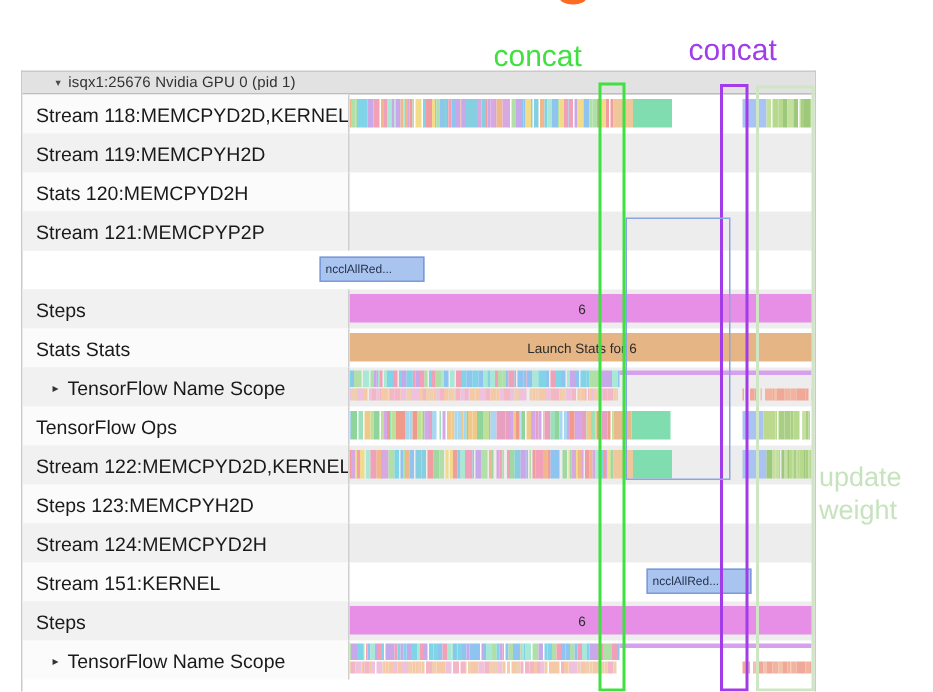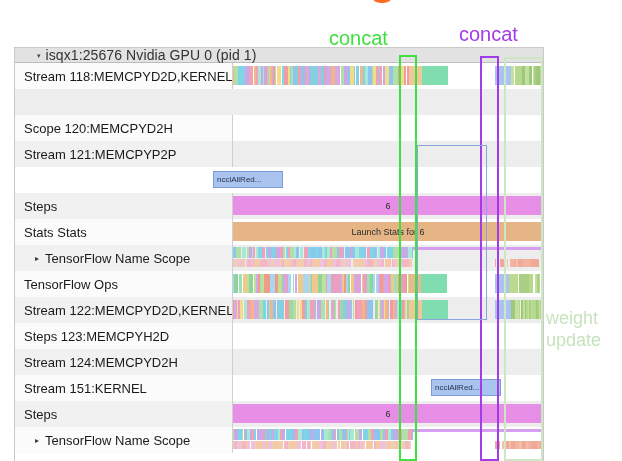--- a/index.html
+++ b/index.html
@@ -19,21 +19,21 @@
   #anno-orange-crumb{position:absolute;left:373px;top:-6px;width:18px;height:9px;
      background:#ff6a22;border-radius:50%;}
 
   
   #panel{position:absolute;left:14px;top:47px;width:528px;height:414px;
      background:#ffffff;border:1px solid #c9c9c9;border-bottom:none;overflow:hidden;}
 
   .grp-hdr{height:14px;background:#e2e2e2;border-bottom:1px solid #bdbdbd;
      display:flex;align-items:center;position:relative;}
   .grp-hdr .tri{margin-left:22px;margin-right:5px;font-size:7px;color:#4a4a4a;line-height:1;}
-  .grp-hdr .ghl{font-size:14px;color:#333;letter-spacing:.1px;}
+  .grp-hdr .ghl{font-size:10px;color:#333;letter-spacing:.1px;}
 
   .row{height:26px;display:flex;align-items:stretch;position:relative;}
   .row.alt{background:#ededed;}
   .row .lbl{width:218px;flex:0 0 218px;display:flex;align-items:center;
      font-size:13px;color:#1a1a1a;padding-left:9px;box-sizing:border-box;
      background:#fbfbfb;border-right:1px solid #cfcfcf;overflow:hidden;white-space:nowrap;}
   .row.alt .lbl{background:#f1f1f1;}
   .row .lbl.indent{padding-left:20px;}
   .row .lbl .tri{font-size:8px;color:#333;margin-right:6px;}
   .row .track{flex:1 1 auto;position:relative;overflow:hidden;}
@@ -62,22 +62,22 @@
 <body>
 
 <div id="root">
 
   <div id="anno-orange-crumb"></div>
 
   <div class="anno" id="anno-concat">concat</div>
   <div class="anno" id="anno-split">concat</div>
   <div class="anno" id="anno-nccl">nccl</div>
   <div class="anno" id="anno-weight">
+    <div>update</div>
     <div>weight</div>
-    <div>update</div>
   </div>
 
   <div id="panel">
       <div class="grp-hdr">
         <span class="tri">▾</span>
         <span class="ghl">isqx1:25676 Nvidia GPU 0 (pid 1)</span>
       </div>
       <div class="row">
         <div class="lbl">
           <span>Stream 118:MEMCPYD2D,KERNEL,ME</span>
@@ -165,25 +165,28 @@
           <div class="bar" style="left: 292.08px; width: 1.37154px; background: rgb(195, 224, 156);"></div>
           <div class="bar" style="left: 293.451px; width: 2.8837px; background: rgb(195, 224, 156);"></div>
           <div class="bar" style="left: 296.335px; width: 2.47897px; background: rgb(158, 200, 124);"></div>
           <div class="bar" style="left: 300.014px; width: 1.21347px; background: rgb(195, 224, 156);"></div>
           <div class="bar" style="left: 301.227px; width: 2.1675px; background: rgb(169, 207, 132);"></div>
           <div class="bar" style="left: 303.395px; width: 3.99529px; background: rgb(158, 200, 124);"></div>
           <div class="bar" style="left: 307.39px; width: 0.60994px; background: rgb(182, 217, 142);"></div>
         </div>
       </div>
       <div class="row alt">
+        <div class="lbl">
+          <span>Stream 119:MEMCPYH2D</span>
+        </div>
         <div class="track"></div>
       </div>
       <div class="row">
         <div class="lbl">
-          <span>Scope 120:MEMCPYD2H</span>
+          <span>Stats 120:MEMCPYD2H</span>
         </div>
         <div class="track"></div>
       </div>
       <div class="row alt">
         <div class="lbl">
           <span>Stream 121:MEMCPYP2P</span>
         </div>
         <div class="track"></div>
       </div>
       <div class="row">

